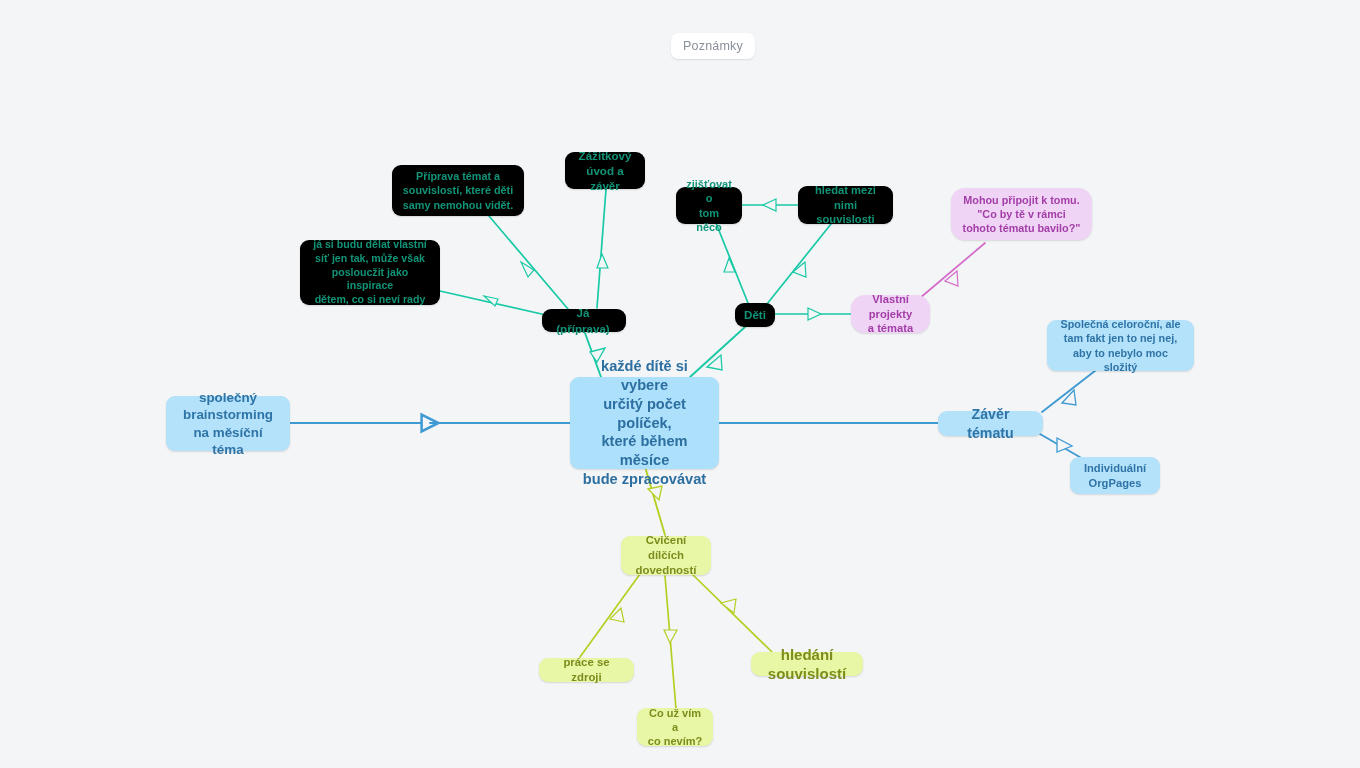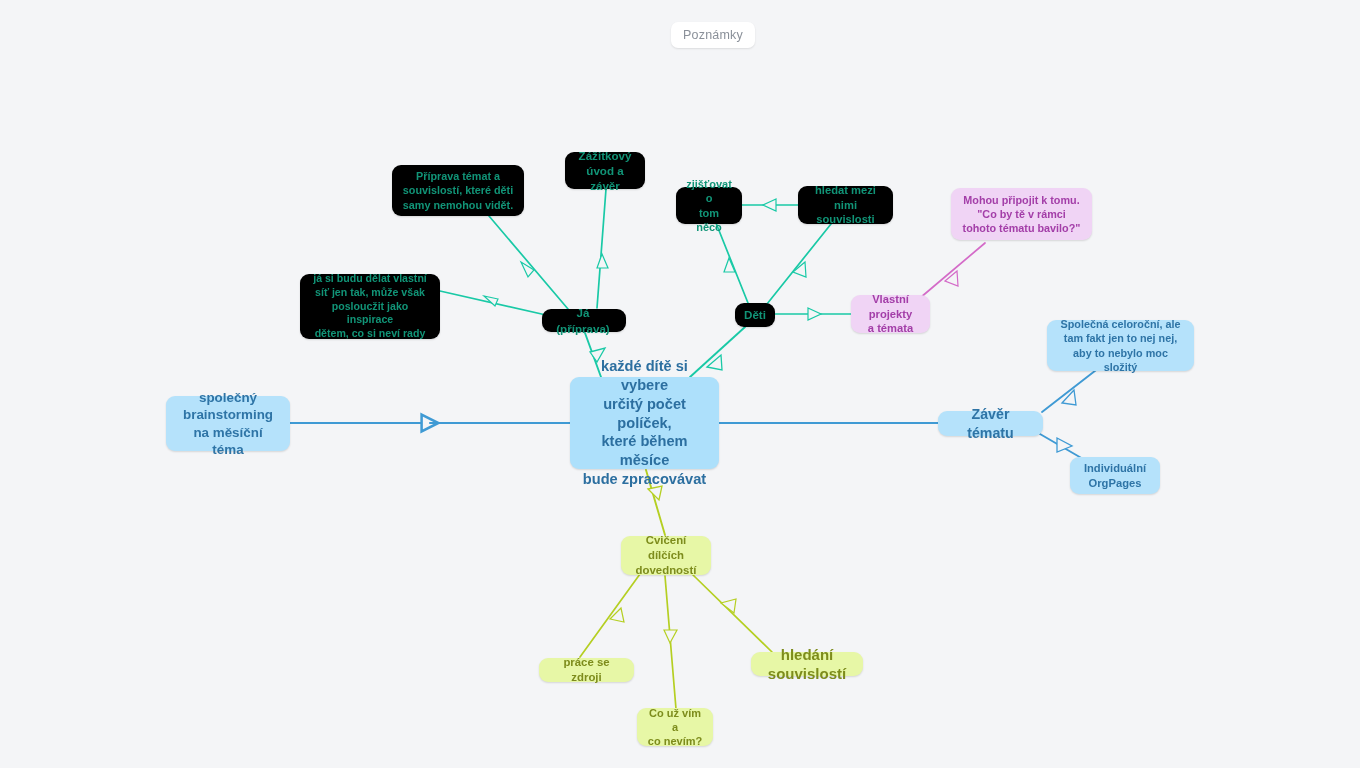--- a/index.html
+++ b/index.html
@@ -38,21 +38,21 @@
     justify-content:center;
     padding:6px 10px;
     box-shadow:0 1px 2px rgba(0,0,0,.13);
     white-space:pre-line;
   }
 
   
   .n-blue   {background:#b5e2fb;color:#2e74a6;}
   .n-blue-c {background:#ade0fb;color:#2c6fa0;}
   .n-green  {background:#000000;color:#119477;}
-  .n-pink   {background:#f0d4f5;color:#a33ea8;}
+  .n-pink   {background:#f0d4f5;color:#a33ea8;border-radius:14px;}
   .n-lime   {background:#e7f7a6;color:#7d8c1c;}
 </style>
 </head>
 <body>
 
 <div id="canvas">
 
   <svg id="edges" viewBox="0 0 1360 768">
     <defs>
       <marker id="ah-blue" markerWidth="11" markerHeight="11" refX="5.5" refY="5.5" orient="auto">
@@ -121,41 +121,41 @@
       <polygon points="621,608 610,619 624,622" fill="#f4f5f7" stroke="#b5cf22" stroke-width="1.2"></polygon>
 
       <line x1="665" y1="576" x2="676" y2="709" stroke="#b5cf22" stroke-width="1.7"></line>
       <polygon points="664,630 677,630 670,643" fill="#f4f5f7" stroke="#b5cf22" stroke-width="1.2"></polygon>
 
       <line x1="692" y1="574" x2="772" y2="652" stroke="#b5cf22" stroke-width="1.7"></line>
       <polygon points="721,603 734,613 736,599" fill="#f4f5f7" stroke="#b5cf22" stroke-width="1.2"></polygon>
     </g>
   </svg>
 
-  <div class="title-badge" style="left:671px;top:22px;">Poznámky</div>
+  <div class="title-badge" style="left:671px;top:33px;">Poznámky</div>
 
   <div class="node n-blue-c" style="left:570px;top:377px;width:149px;height:92px;font-size:14.6px;">každé dítě si vybere
 určitý počet políček,
 které během měsíce
 bude zpracovávat</div>
 
   <div class="node n-blue" style="left:166px;top:396px;width:124px;height:55px;font-size:13.4px;">společný
 brainstorming
 na měsíční téma</div>
 
   <div class="node n-green" style="left:542px;top:309px;width:84px;height:23px;font-size:11.6px;padding-left:8px;">Já (příprava)</div>
 
   <div class="node n-green" style="left:392px;top:165px;width:132px;height:51px;font-size:10.8px;">Příprava témat a
 souvislostí, které děti
 samy nemohou vidět.</div>
 
   <div class="node n-green" style="left:565px;top:152px;width:80px;height:37px;font-size:11.6px;">Zážitkový
 úvod a závěr</div>
 
-  <div class="node n-green" style="left:300px;top:240px;width:140px;height:65px;font-size:10.6px;margin-top:34px;">já si budu dělat vlastní
+  <div class="node n-green" style="left:300px;top:240px;width:140px;height:65px;font-size:10.6px;">já si budu dělat vlastní
 síť jen tak, může však
 posloucžit jako inspirace
 dětem, co si neví rady</div>
 
   <div class="node n-green" style="left:735px;top:303px;width:40px;height:24px;font-size:11.6px;">Děti</div>
 
   <div class="node n-green" style="left:676px;top:187px;width:66px;height:37px;font-size:11px;">zjišťovat o
 tom něco</div>
 
   <div class="node n-green" style="left:798px;top:186px;width:95px;height:38px;font-size:11.2px;">hledat mezi

